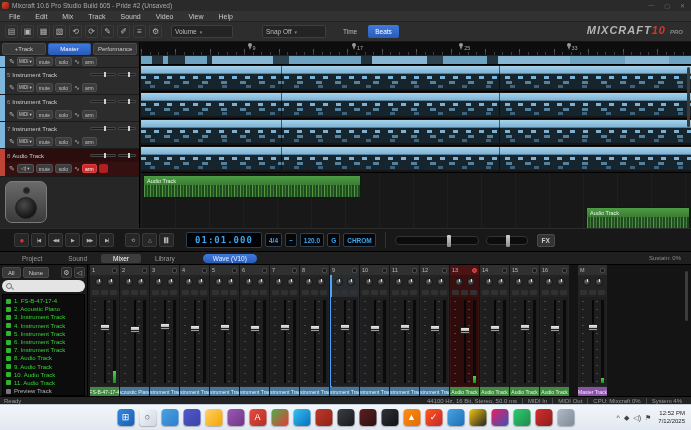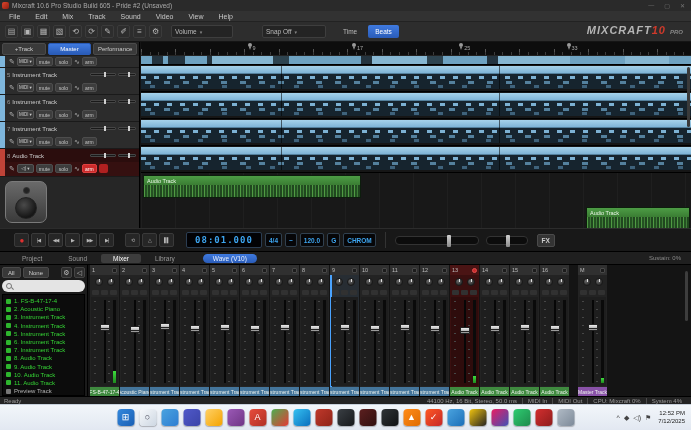--- a/index.html
+++ b/index.html
@@ -448,21 +448,21 @@
         <span class="t-btn">▶▶</span>
         <span class="t-btn">▶|</span>
       </span>
     <span class="t-gap"></span>
     <span id="t-modes" style="display:flex;gap:2px;">
         <span class="t-btn">⟲</span>
         <span class="t-btn">△</span>
         <span class="t-btn">▌▌</span>
       </span>
     <div class="t-display">
-      <span class="time-box">08:01.000</span>
+      <span class="time-box">01:01.000</span>
       <span class="mini-box">4/4</span>
       <span class="mini-box">~</span>
       <span class="mini-box">120.0</span>
       <span class="mini-box">G</span>
       <span class="mini-box">CHROM</span>
     </div>
     <span class="t-divider"></span>
     <span class="h-slider s1">
         <i style="left:62%;"></i>
       </span>

